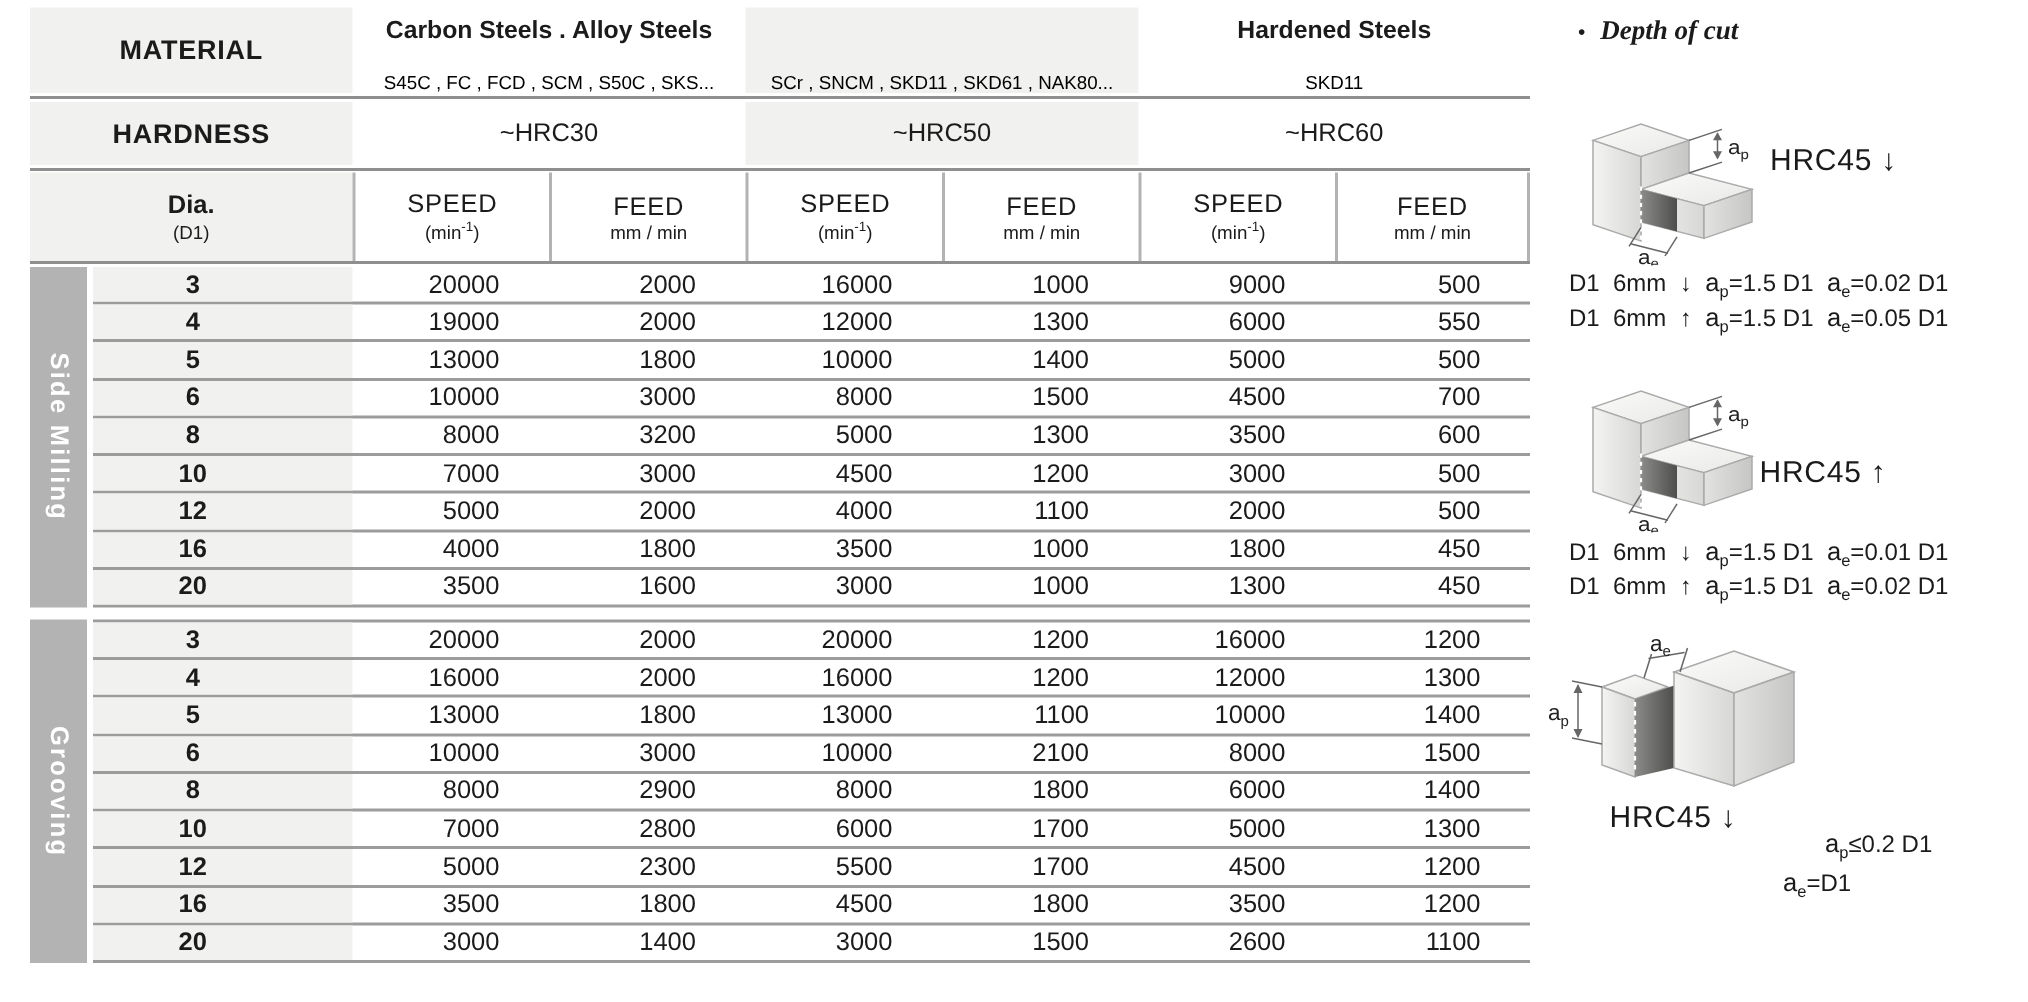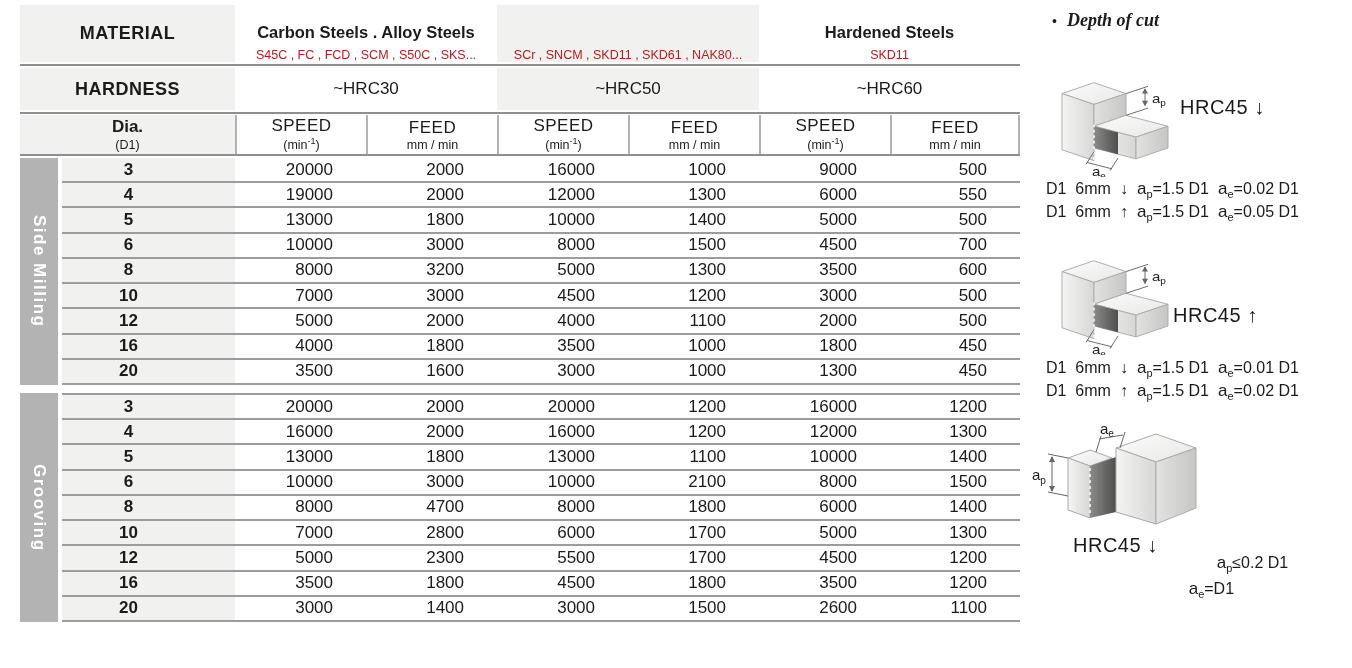--- a/index.html
+++ b/index.html
@@ -6,29 +6,29 @@
   html,body { width:1352px; height:668px; background:#fff; overflow:hidden;
               font-family:"Liberation Sans","DejaVu Sans",sans-serif; color:#1b1b1b; }
   .sheet { position:absolute; inset:0; }
 
   
   .tbl { position:absolute; left:20px; top:5px; width:1000px; }
 
   .row-material { display:grid; grid-template-columns:215px 262px 262px 261px; height:57px; }
   .row-hardness { display:grid; grid-template-columns:215px 262px 262px 261px; height:42px; }
   .row-colhead  { display:grid; grid-template-columns:215px 131px 131px 131px 131px 131px 130px;
-                  height:41px; border-bottom:2px solid #8f8f8f; }
+                  height:61px; border-bottom:2px solid #8f8f8f; }
 
   .shade { background:#f1f1ef; }
   .hcell { display:flex; align-items:center; justify-content:center; }
   .h-label { font-weight:bold; font-size:18px; letter-spacing:.5px; }
 
   .mat-group { display:flex; flex-direction:column; align-items:center; justify-content:flex-end; }
   .mat-name  { font-weight:bold; font-size:16.5px; white-space:pre; }
-  .mat-grades{ font-size:12.5px; color:#b91c1c; margin-top:6px; white-space:pre; }
+  .mat-grades{ font-size:12.5px; color:#000000; margin-top:18px; white-space:pre; }
   .hard-val  { font-size:17px; }
 
   .sep  { height:6px; position:relative; }
   .sep5 { height:5px; position:relative; }
   .sep::after,.sep5::after { content:""; position:absolute; left:0; right:0; top:2px; height:2px; background:#8f8f8f; }
 
   .dia-head { display:flex; flex-direction:column; align-items:center; justify-content:center; }
   .dia-head .t1 { font-weight:bold; font-size:17px; }
   .dia-head .t2 { font-size:12.5px; margin-top:1px; }
 
@@ -460,21 +460,21 @@
             </div>
           </div>
           <div class="drow">
             <div class="dcell-dia">
               <span>8</span>
             </div>
             <div class="dcell">
               <span class="num">8000</span>
             </div>
             <div class="dcell">
-              <span class="num">4700</span>
+              <span class="num">2900</span>
             </div>
             <div class="dcell">
               <span class="num">8000</span>
             </div>
             <div class="dcell">
               <span class="num">1800</span>
             </div>
             <div class="dcell">
               <span class="num">6000</span>
             </div>

